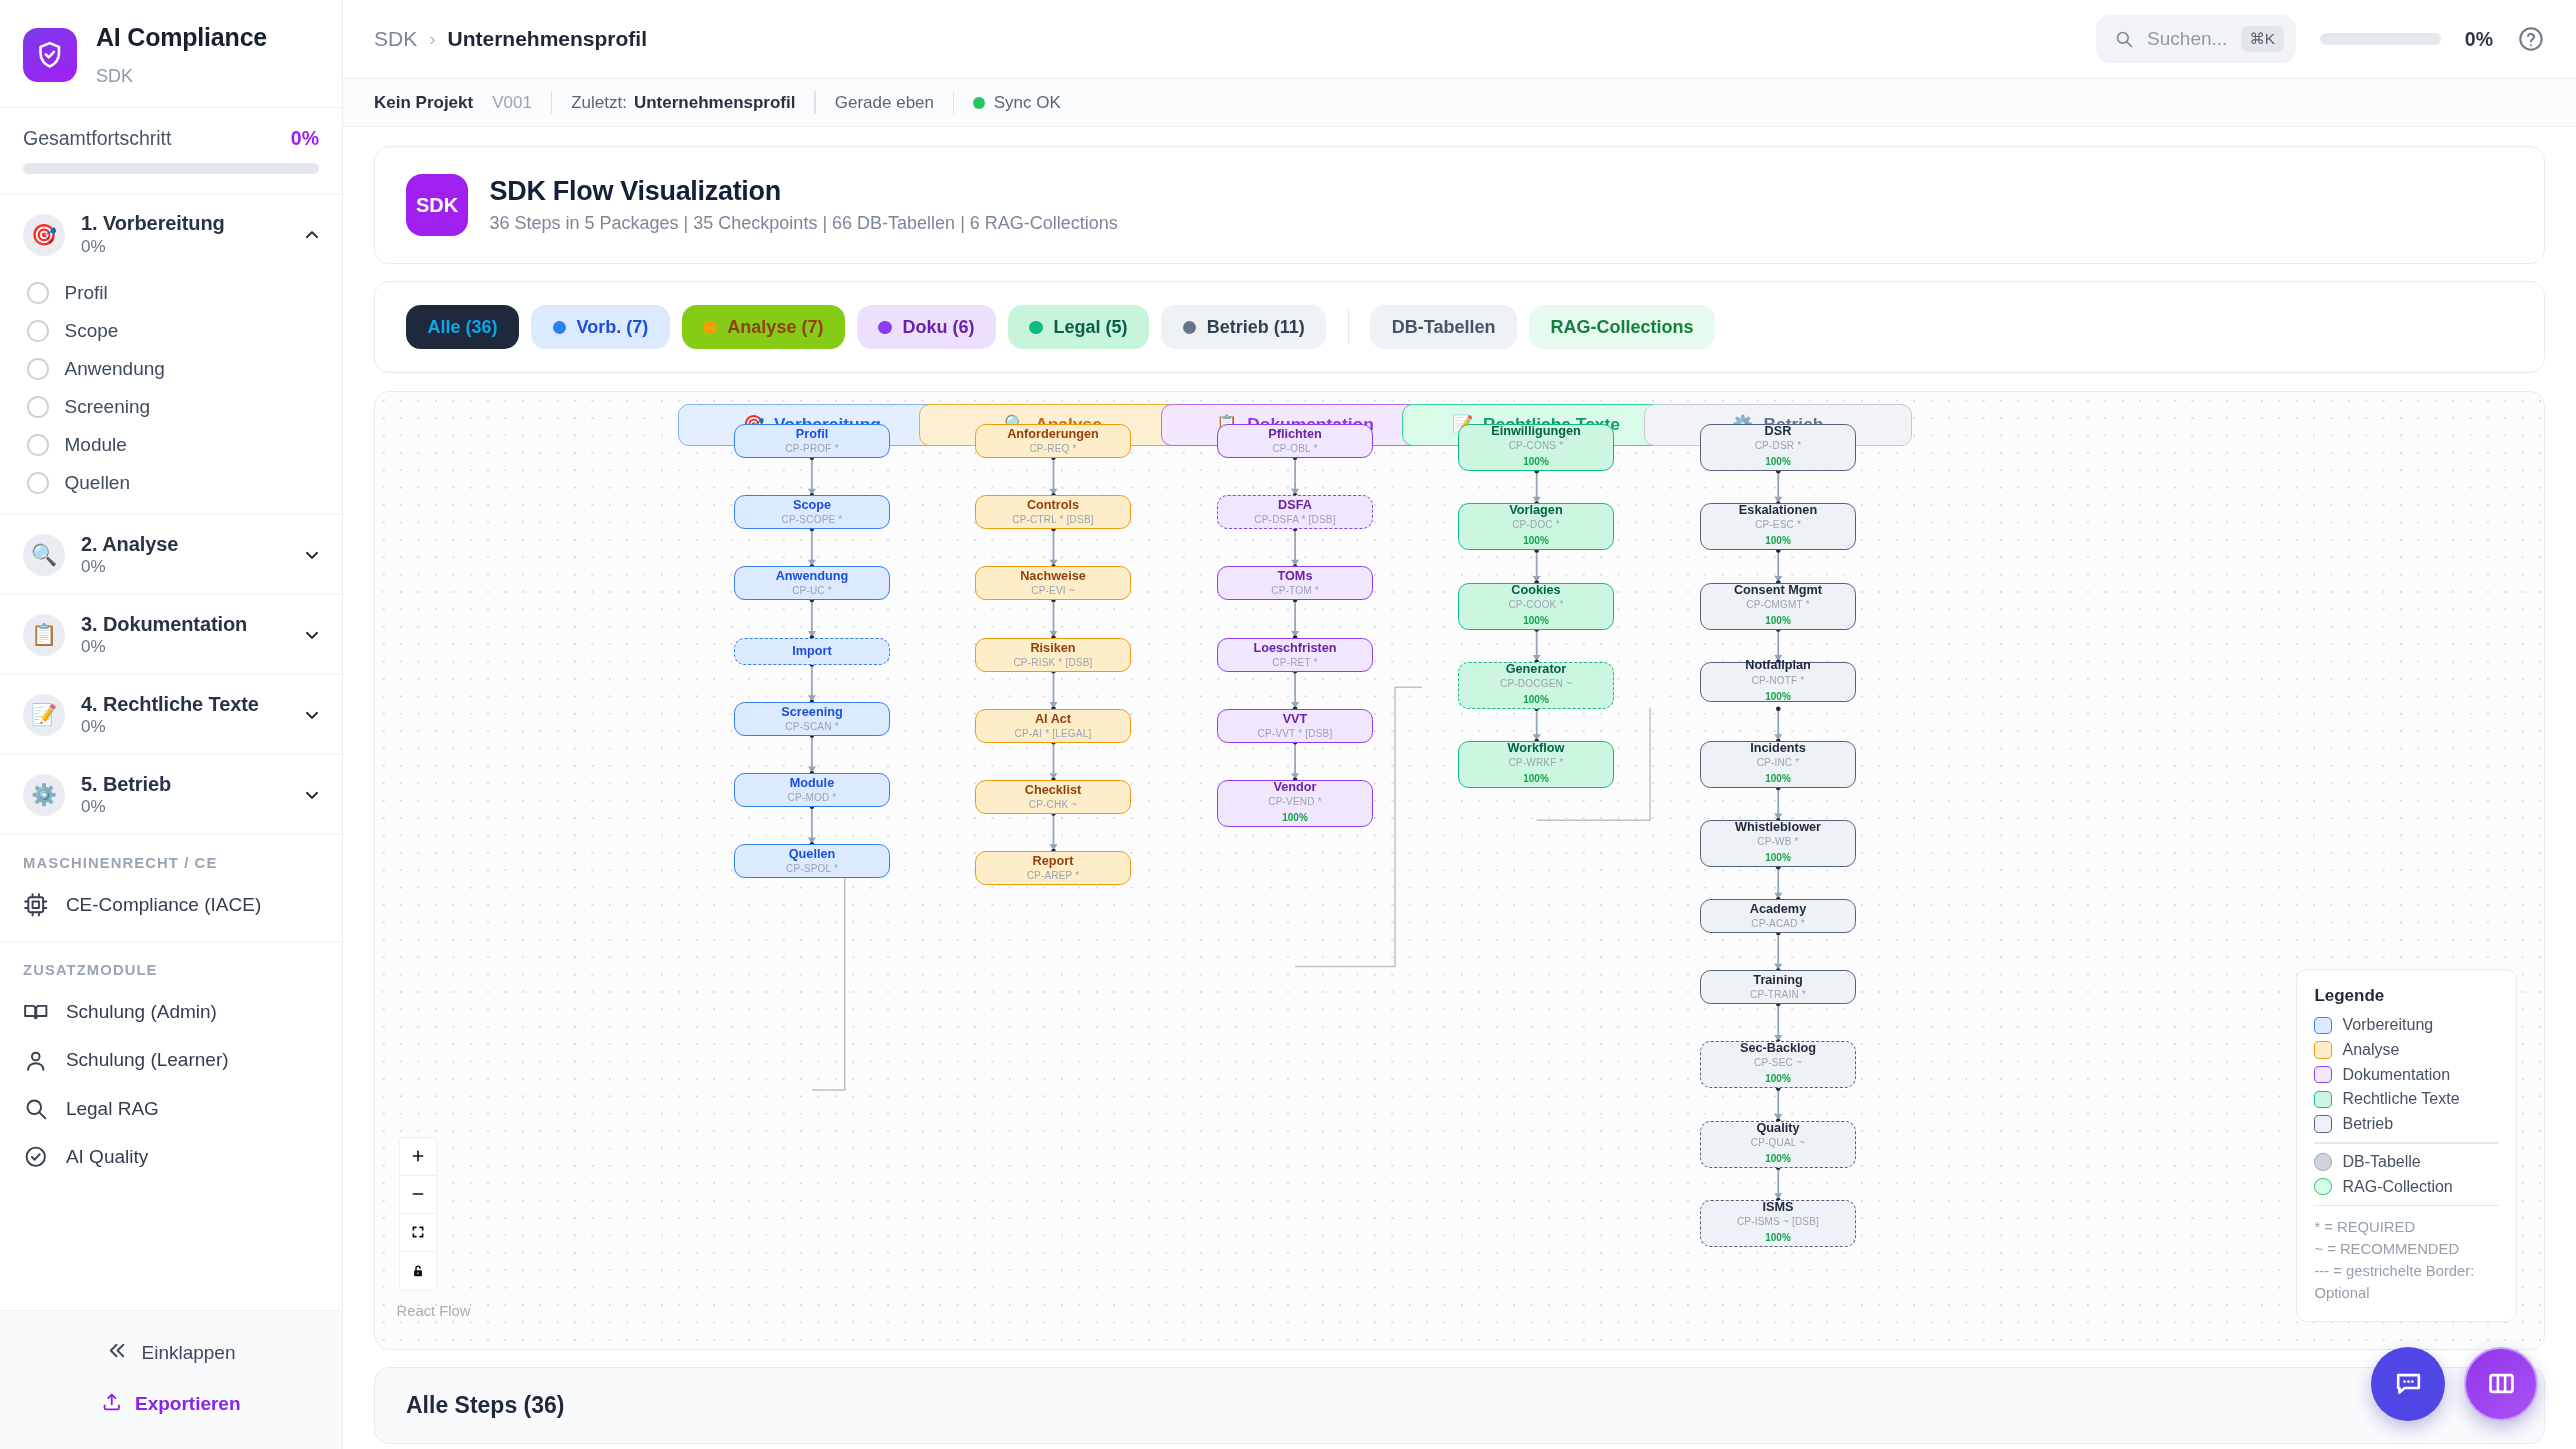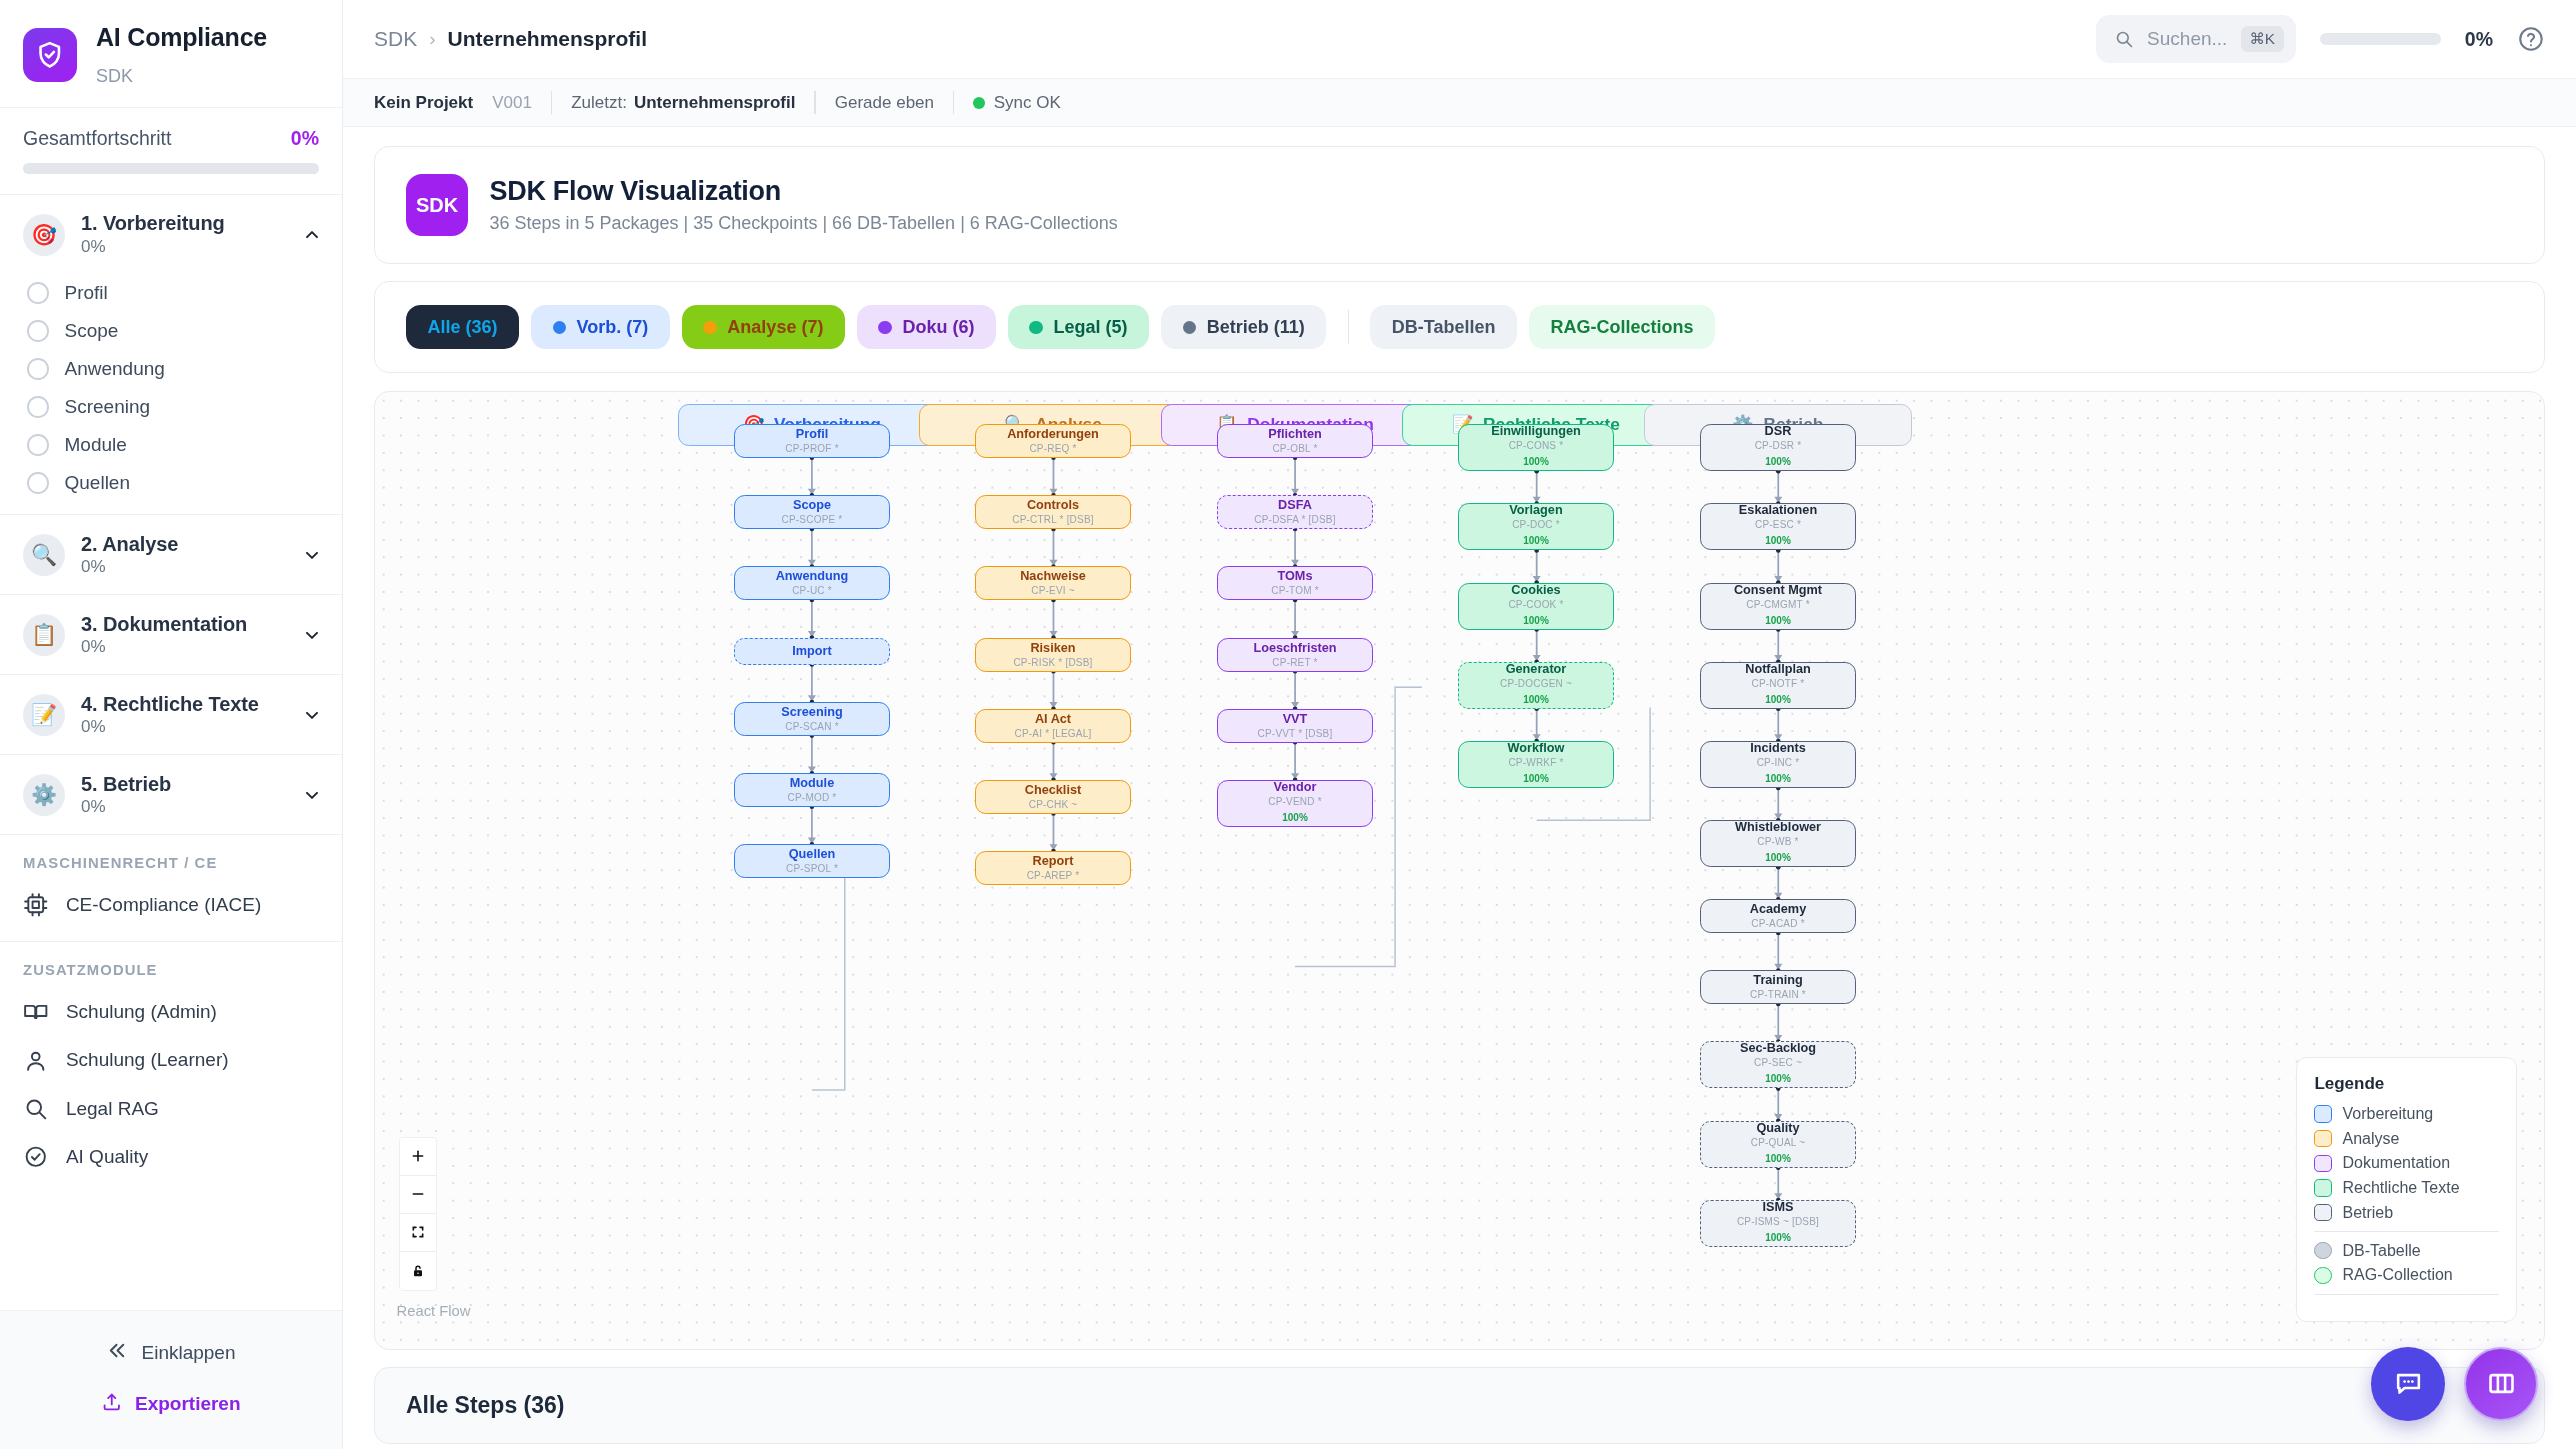--- a/index.html
+++ b/index.html
@@ -837,21 +837,21 @@
               </div>
             </div>
             <div class="node" style="left: 1325px; top: 191px; background: rgb(238, 241, 246); border: 1.7px solid rgb(83, 96, 122); height: 47px;">
               <div class="node-title" style="color:#1e293b">Consent Mgmt</div>
               <div class="node-code">CP-CMGMT *</div>
               <div class="node-pct">100%</div>
               <div class="node-bar">
                 <i style="width:100%"></i>
               </div>
             </div>
-            <div class="node" style="left: 1325px; top: 270px; background: rgb(238, 241, 246); border: 1.7px solid rgb(83, 96, 122); height: 47px;">
+            <div class="node" style="left: 1325px; top: 270px; background: rgb(238, 241, 246); border: 1.7px solid rgb(83, 96, 122); height: 40px;">
               <div class="node-title" style="color:#1e293b">Notfallplan</div>
               <div class="node-code">CP-NOTF *</div>
               <div class="node-pct">100%</div>
               <div class="node-bar">
                 <i style="width:100%"></i>
               </div>
             </div>
             <div class="node" style="left: 1325px; top: 349px; background: rgb(238, 241, 246); border: 1.7px solid rgb(83, 96, 122); height: 47px;">
               <div class="node-title" style="color:#1e293b">Incidents</div>
               <div class="node-code">CP-INC *</div>
@@ -931,20 +931,25 @@
               <div class="legend-row">
                 <span class="legend-circ" style="background:#cfd5de;border:1.7px solid #9aa5b3"></span>
                 <span class="legend-label">DB-Tabelle</span>
               </div>
               <div class="legend-row">
                 <span class="legend-circ" style="background:#d9fbe8;border:1.7px solid #22c55e"></span>
                 <span class="legend-label">RAG-Collection</span>
               </div>
             </div>
           <div class="legend-hr"></div>
+          <div id="legend-notes">
+              <div class="legend-note">* = REQUIRED</div>
+              <div class="legend-note">~ = RECOMMENDED</div>
+              <div class="legend-note">--- = gestrichelte Border: Optional</div>
+            </div>
         </div>
 
         <div class="fc-ctrls">
           <div class="fc-btn">
             <svg width="16" height="16" viewBox="0 0 24 24" stroke="#111" stroke-width="2.4" stroke-linecap="round">
                 <line x1="12" y1="5" x2="12" y2="19"></line>
                 <line x1="5" y1="12" x2="19" y2="12"></line>
               </svg>
           </div>
           <div class="fc-btn">

